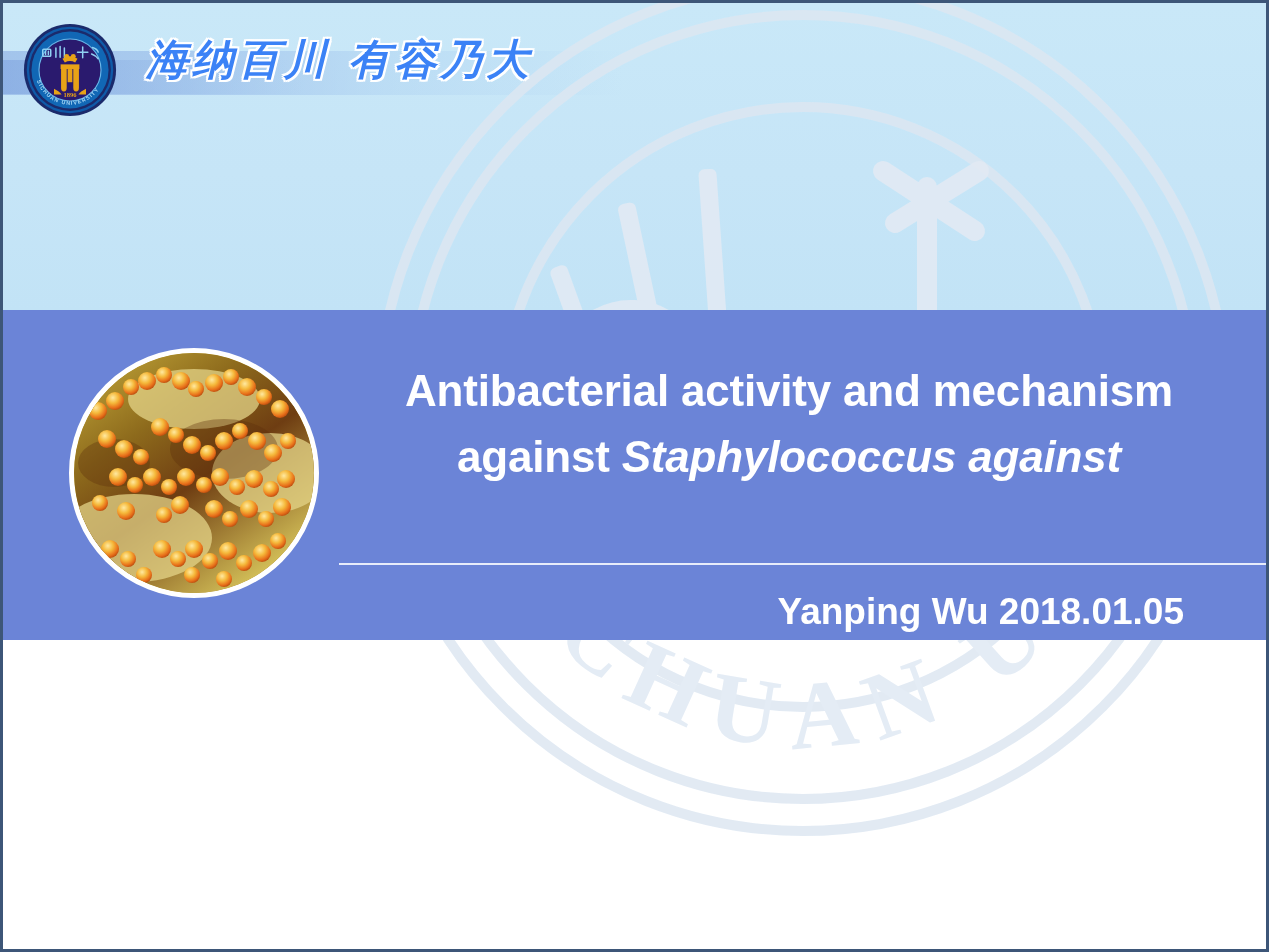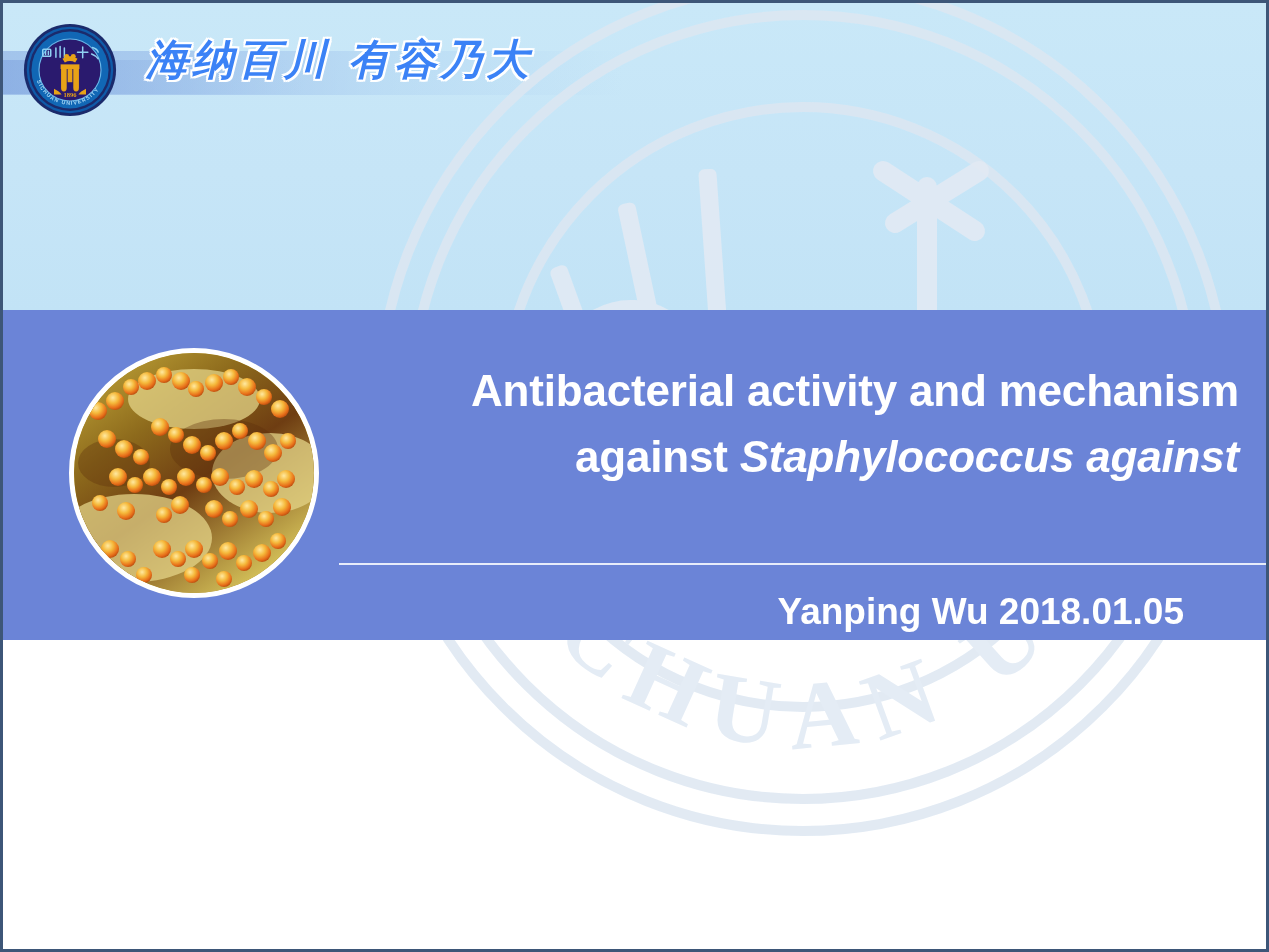--- a/index.html
+++ b/index.html
@@ -108,21 +108,21 @@
     overflow: hidden;
   }
   .bacteria-inner svg { display:block; width:100%; height:100%; }
 
   
   .title-block {
     position: absolute;
     left: 336px;
     top: 355px;
     width: 900px;
-    text-align: right;
+    text-align: center;
   }
   .title-line {
     color: #ffffff;
     font-size: 44px;
     font-weight: bold;
     line-height: 1.5;
     letter-spacing: -0.2px;
     white-space: nowrap;
   }
   .title-line em { font-style: italic; }

